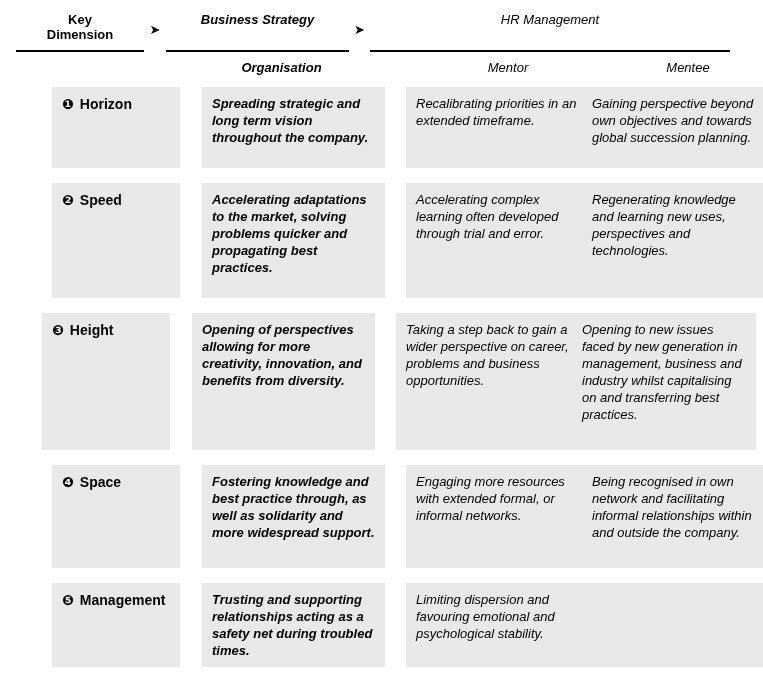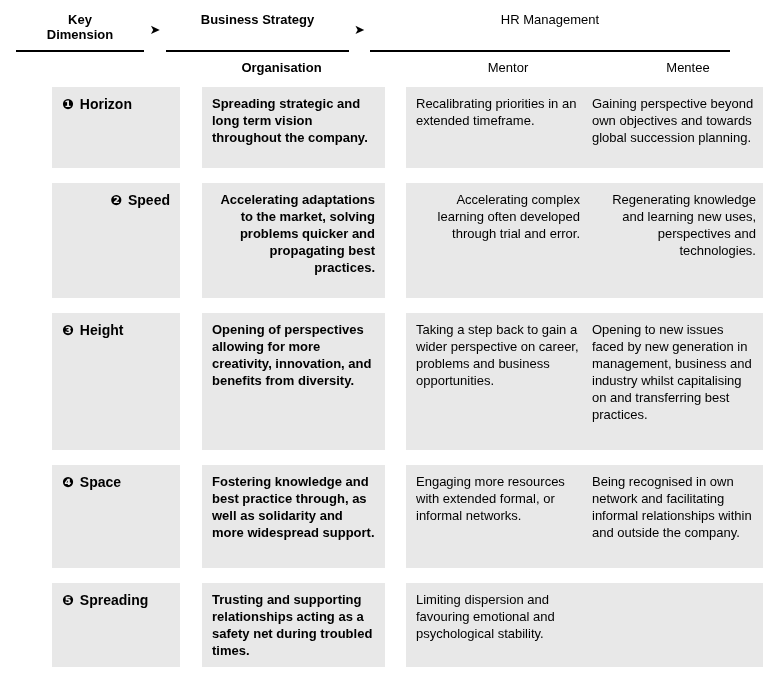--- a/index.html
+++ b/index.html
@@ -17,23 +17,23 @@
   }
   .table{
     position:absolute;
     left:16px;top:12px;
     width:730px;
   }
   .hrow,.drow{display:flex;align-items:stretch;}
   
   .c1{width:128px;flex:0 0 128px;}
   .g1{width:22px;flex:0 0 22px;}
-  .c2{width:183px;flex:0 0 183px;}
+  .c2{width:183px;flex:0 0 183px;font-style:italic;}
   .g2{width:21px;flex:0 0 21px;}
-  .c3{width:360px;flex:0 0 360px;}
+  .c3{width:360px;flex:0 0 360px;font-style:italic;}
 
   
   .header-row .hcell{
     display:flex;justify-content:center;
     border-bottom:2px solid #000;
     min-height:40px;
     text-align:center;
     font-size:13px;line-height:15px;
   }
   .header-row .bold{font-weight:bold;}
@@ -59,21 +59,21 @@
   .cell{
     background:var(--cell-background);
     padding:8px 10px;
     font-size:13px;line-height:17px;
   }
   .dim-cell{font-weight:bold;font-size:14px;line-height:18px;white-space:nowrap;}
   .org-cell{font-weight:bold;}
   .hr-cell{display:flex;gap:12px;}
   .hr-cell .subcol{width:164px;flex:0 0 164px;}
   .num{margin-right:6px;}
-  .r1{min-height:81px;} .r2{min-height:115px;text-align:right;} .r3{min-height:137px;}
+  .r1{min-height:81px;} .r2{min-height:115px;} .r3{min-height:137px;justify-content:center;}
   .r4{min-height:103px;} .r5{min-height:83px;}
 </style>
 </head>
 <body>
 
 <div class="table">
 
   <div class="hrow header-row">
     <div class="hcell c1 bold">
       <div class="wrapbox">Key Dimension</div>
@@ -142,21 +142,21 @@
     <div class="cell c2 org-cell">Fostering knowledge and best practice through, as well as solidarity and more widespread support.</div>
     <div class="g2"></div>
     <div class="cell c3 hr-cell">
       <div class="subcol">Engaging more resources with extended formal, or informal networks.</div>
       <div class="subcol">Being recognised in own network and facilitating informal relationships within and outside the company.</div>
     </div>
   </div>
 
   <div class="drow r5">
     <div class="cell c1 dim-cell">
-      <span class="num">❺</span><span>Spreading</span>
+      <span class="num">❺</span><span>Management</span>
     </div>
     <div class="g1"></div>
     <div class="cell c2 org-cell">Trusting and supporting relationships acting as a safety net during troubled times.</div>
     <div class="g2"></div>
     <div class="cell c3 hr-cell">
       <div class="subcol">Limiting dispersion and favouring emotional and psychological stability.</div>
     </div>
   </div>
 
 </div>

